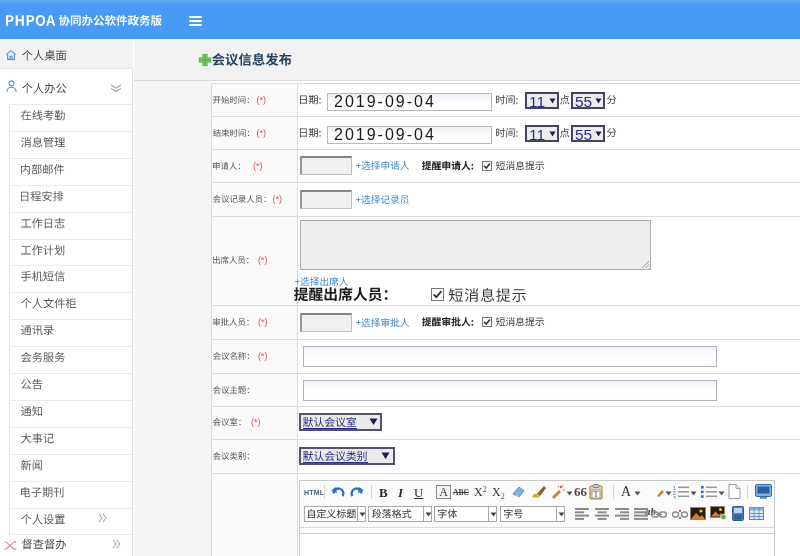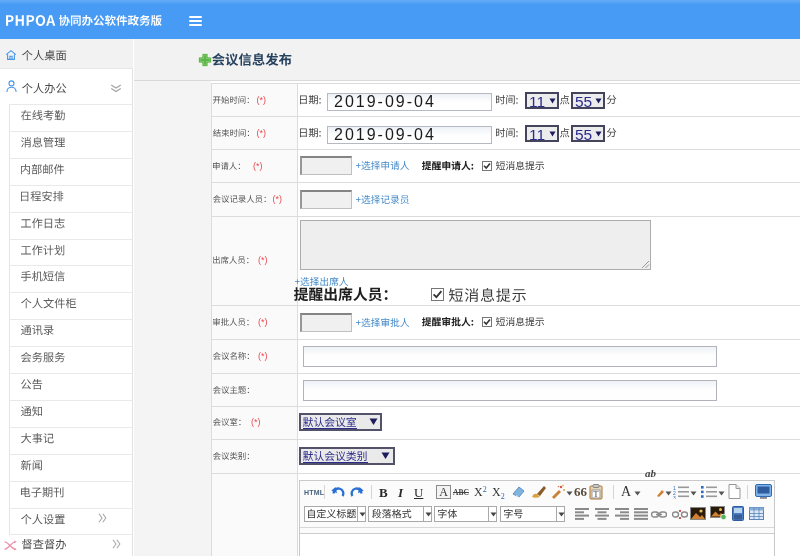--- a/index.html
+++ b/index.html
@@ -352,21 +352,21 @@
 <svg class="a" style="left:589px;top:484px" width="14" height="16" viewBox="0 0 14 16">
   <rect x="1" y="2" width="12" height="13" rx="1" fill="#e8d5b8" stroke="#a8762a"></rect>
   <rect x="4" y="0.5" width="6" height="3" rx="1" fill="#c8c8c8" stroke="#888"></rect>
   <rect x="3" y="6" width="8" height="8" fill="#fff" stroke="#999"></rect>
   <text x="7" y="13" text-anchor="middle" font-family="Liberation Serif" font-size="8" fill="#333">T</text>
 </svg>
 <div class="a" style="left:621px;top:484px;width:16px;height:15px;font:14px 'Liberation Serif';color:#333">A</div>
 <svg class="a" style="left:634px;top:491px" width="7" height="5">
       <path d="M0.5 0.5 h6 l-3 4 z" fill="#555"></path>
     </svg>
-<div class="a" style="left:645px;top:467px;width:16px;height:13px;font:italic bold 11px 'Liberation Serif';color:#444">ab</div>
+<div class="a" style="left:645px;top:505px;width:16px;height:13px;font:italic bold 11px 'Liberation Serif';color:#444">ab</div>
 <svg class="a" style="left:656px;top:487px" width="10" height="10" viewBox="0 0 10 10">
       <path d="M1 9 L6 3 L8 5 L3 10 z" fill="#d08030"></path>
     </svg>
 <svg class="a" style="left:665px;top:491px" width="7" height="5">
       <path d="M0.5 0.5 h6 l-3 4 z" fill="#555"></path>
     </svg>
 <svg class="a" style="left:673px;top:485px" width="17" height="14" viewBox="0 0 17 14">
   <text x="0" y="5" font-family="Liberation Sans" font-size="5" fill="#2d6cc0">1</text>
   <text x="0" y="10" font-family="Liberation Sans" font-size="5" fill="#2d6cc0">2</text>
   <text x="0" y="14.5" font-family="Liberation Sans" font-size="5" fill="#2d6cc0">3</text>

